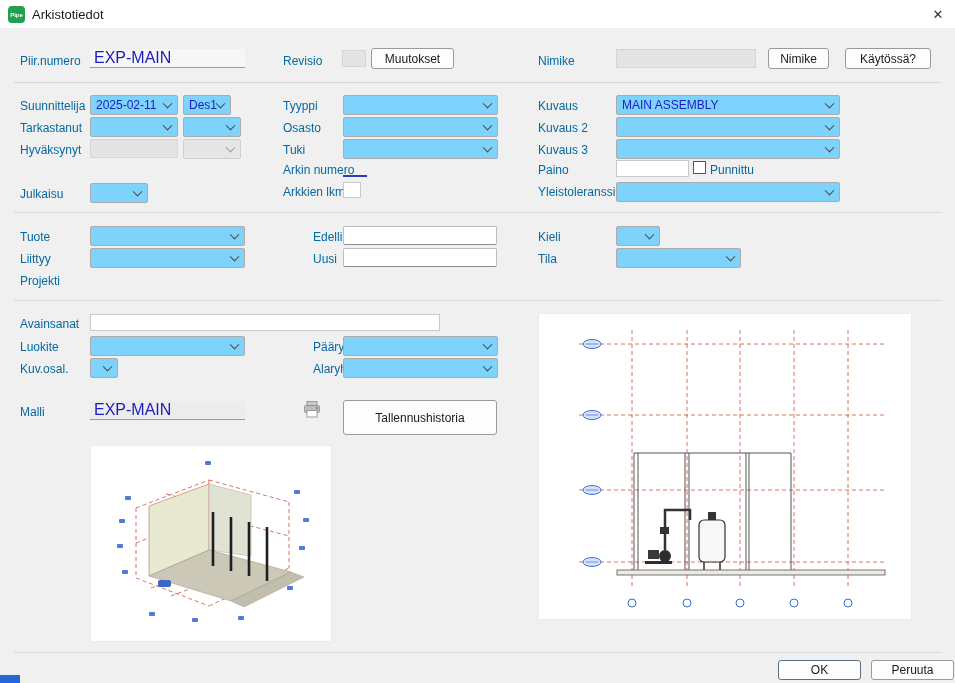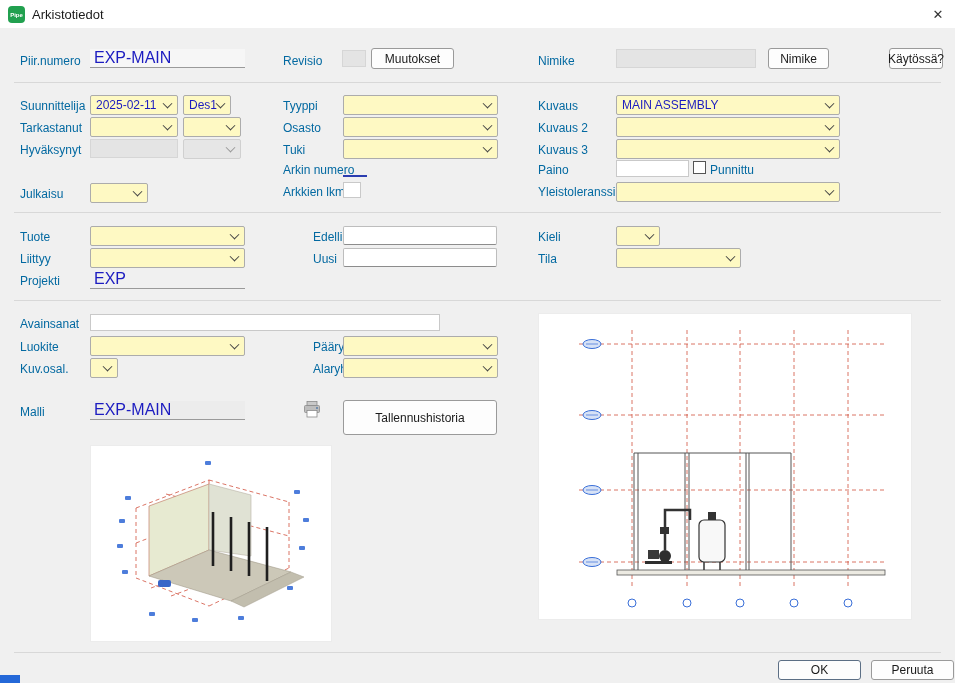--- a/index.html
+++ b/index.html
@@ -13,21 +13,21 @@
   .lbl{position:absolute;font-size:12px;color:#0369a1;height:16px;line-height:16px;white-space:nowrap;}
   .field{position:absolute;box-sizing:border-box;font-size:16px;display:flex;align-items:center;padding:0 4px;white-space:nowrap;overflow:hidden;}
   .flat{background:#f6f6f6;border-bottom:1px solid #9a9a9a;}
   .flat-clear{background:transparent;border-bottom:1px solid #9a9a9a;}
   .grayf{background:#e4e4e4;border:1px solid #d6d6d6;}
   .gray-ul{background:#ececec;border-bottom:1px solid #9a9a9a;}
   .whitef{background:#ffffff;border:1px solid #bdbdbd;border-bottom-color:#8c8c8c;border-radius:2px;}
   .thinf{background:#ffffff;border:1px solid #c9c9c9;}
   .focusf{background:transparent;border-bottom:2px solid #2b3db0;}
   .blue{color:#1c1cc0;}
-  .combo{position:absolute;box-sizing:border-box;height:20px;background:#fef9c3;border:1px solid #acacac;border-radius:2px;
+  .combo{position:absolute;box-sizing:border-box;height:20px;background:#7dd3fc;border:1px solid #acacac;border-radius:2px;
          display:flex;align-items:center;padding:0 18px 0 5px;font-size:12px;white-space:nowrap;overflow:hidden;}
   .combo .chev{position:absolute;right:6px;top:50%;width:6px;height:6px;border-right:1.3px solid #444;
                border-bottom:1.3px solid #444;transform:translateY(-70%) rotate(45deg);}
   .combo.disabled{background:#e6e6e6;border-color:#d0d0d0;}
   .combo.disabled .chev{border-color:#999;}
   .btn{position:absolute;box-sizing:border-box;background:#fdfdfd;border:1px solid #9a9a9a;border-radius:3px;
        font-size:12px;color:#1a1a1a;display:flex;align-items:center;justify-content:center;cursor:default;}
   .btn.default{border-color:#5c6f85;}
   .sep{position:absolute;left:14px;right:14px;height:1px;background:#d8d8d8;}
   .checkbox{position:absolute;box-sizing:border-box;width:13px;height:13px;background:#fff;border:1px solid #555;}
@@ -47,21 +47,21 @@
   </div>
 
   <span class="lbl" style="left:20px;top:53px">Piir.numero</span>
   <div class="field flat blue" style="left:90px;top:49px;width:155px;height:19px">EXP-MAIN</div>
   <span class="lbl" style="left:283px;top:53px">Revisio</span>
   <div class="field grayf" style="left:342px;top:50px;width:24px;height:17px"></div>
   <div class="btn" style="left:371px;top:48px;width:83px;height:21px">Muutokset</div>
   <span class="lbl" style="left:538px;top:53px">Nimike</span>
   <div class="field grayf" style="left:616px;top:49px;width:140px;height:19px"></div>
   <div class="btn" style="left:768px;top:48px;width:61px;height:21px">Nimike</div>
-  <div class="btn" style="left:889px;top:48px;width:54px;height:21px">Käytössä?</div>
+  <div class="btn" style="left:845px;top:48px;width:86px;height:21px">Käytössä?</div>
 
   <div class="sep" style="top:82px"></div>
 
   <span class="lbl" style="left:20px;top:98px">Suunnittelija</span>
   <div class="combo" style="left:90px;top:95px;width:88px">
     <span class="val blue">2025-02-11</span>
     <span class="chev"></span>
   </div>
   <div class="combo" style="left:183px;top:95px;width:48px">
     <span class="val blue">Des1</span>
@@ -153,21 +153,20 @@
       <span class="chev"></span>
     </div>
   <span class="lbl" style="left:313px;top:251px">Uusi</span>
   <div class="field whitef" style="left:343px;top:248px;width:154px;height:19px"></div>
   <span class="lbl" style="left:538px;top:251px">Tila</span>
   <div class="combo" style="left:616px;top:248px;width:125px">
       <span class="val"></span>
       <span class="chev"></span>
     </div>
   <span class="lbl" style="left:20px;top:273px">Projekti</span>
-  <div class="field flat-clear blue" style="left:90px;top:270px;width:155px;height:19px">EXP</div>
 
   <div class="sep" style="top:300px"></div>
 
   <span class="lbl" style="left:20px;top:316px">Avainsanat</span>
   <div class="field thinf" style="left:90px;top:314px;width:350px;height:17px"></div>
   <span class="lbl" style="left:20px;top:339px">Luokite</span>
   <div class="combo" style="left:90px;top:336px;width:155px">
       <span class="val"></span>
       <span class="chev"></span>
     </div>

